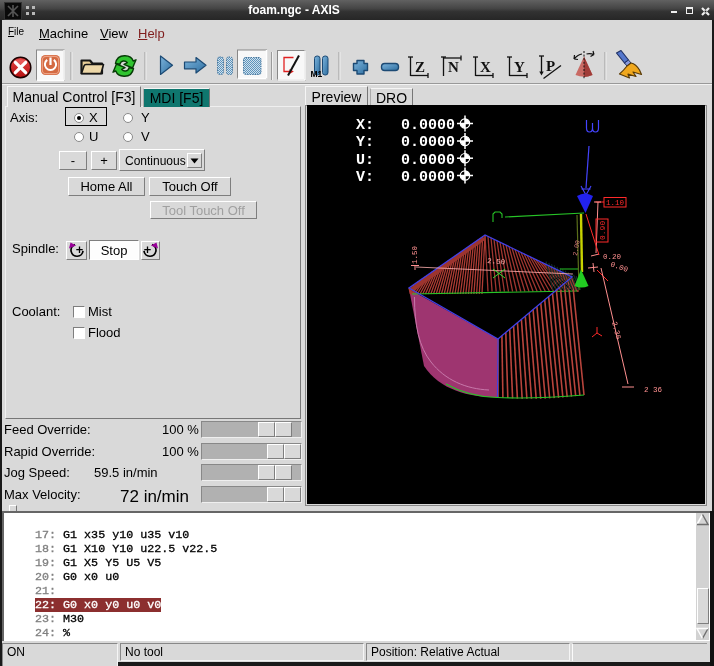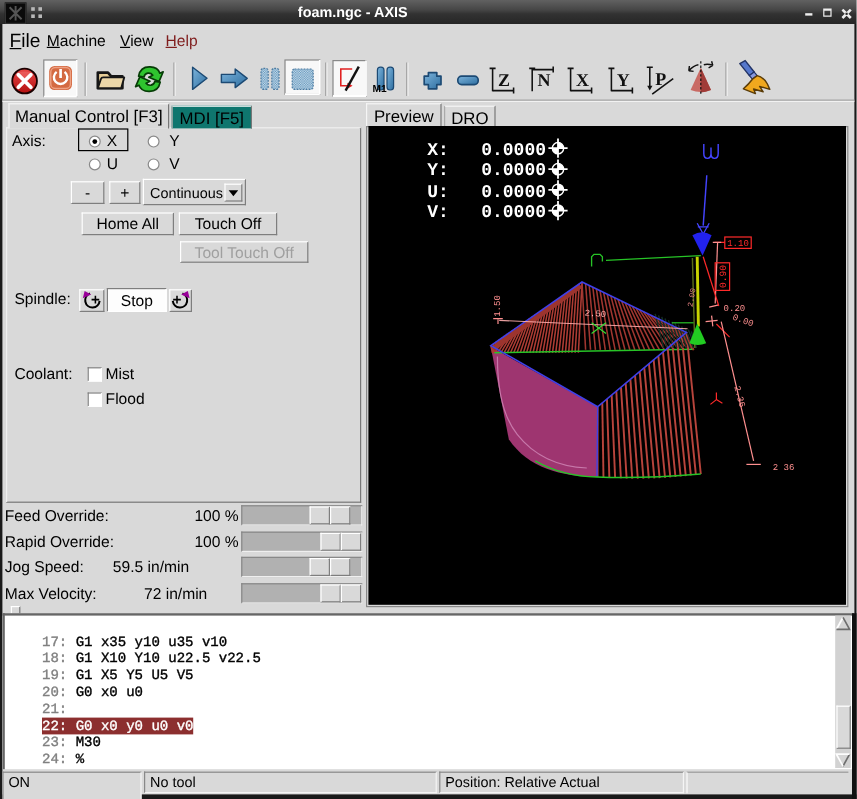--- a/index.html
+++ b/index.html
@@ -18,21 +18,21 @@
 <div style="position:absolute;left:0;top:3px;width:588px;text-align:center;font-size:12px;font-weight:bold;color:#fff;">foam.ngc - AXIS</div>
 <div style="position:absolute;left:671px;top:10.5px;width:6px;height:2.5px;background:#eee;"></div>
 <div style="position:absolute;left:686px;top:7px;width:7px;height:7px;border:1.6px solid #eee;border-top-width:2.4px;box-sizing:border-box;"></div>
 <svg width="9" height="9" style="position:absolute;left:701px;top:7px;">
       <path d="M 1 1 L 8 8 M 8 1 L 1 8" stroke="#eee" stroke-width="2.2"></path>
       <rect x="3.6" y="3.6" width="1.8" height="1.8" fill="#222"></rect>
     </svg>
 <div style="position:absolute;left:0;top:20px;width:2px;height:646px;background:#1a1a1a;"></div>
 <div style="position:absolute;left:712px;top:20px;width:2px;height:646px;background:#1a1a1a;"></div>
 <div style="position:absolute;left:0;top:662px;width:714px;height:4px;background:#1a1a1a;"></div>
-<div style="position:absolute;left:8px;top:26px;font-size:16px;color:#000;white-space:pre;"><span style="text-decoration:underline;">F</span>ile</div>
+<div style="position:absolute;left:8px;top:26px;font-size:10px;color:#000;white-space:pre;"><span style="text-decoration:underline;">F</span>ile</div>
 <div style="position:absolute;left:39px;top:26px;font-size:13px;color:#000;white-space:pre;"><span style="text-decoration:underline;">M</span>achine</div>
 <div style="position:absolute;left:100px;top:26px;font-size:13px;color:#000;white-space:pre;"><span style="text-decoration:underline;">V</span>iew</div>
 <div style="position:absolute;left:138px;top:26px;font-size:13px;color:#7f1d1d;white-space:pre;"><span style="text-decoration:underline;">H</span>elp</div>
 <svg width="714" height="40" viewBox="0 45 714 40" style="position:absolute;left:0px;top:45px">
       <defs>
 <linearGradient id="bg1" x1="0" y1="0" x2="1" y2="1">
 <stop offset="0" stop-color="#7db4dc"></stop>
           <stop offset="1" stop-color="#2d6ea0"></stop>
         </linearGradient>
 <linearGradient id="redg" x1="0" y1="0" x2="0" y2="1">
@@ -189,21 +189,21 @@
 <div style="position:absolute;left:162px;top:444px;font-size:13px;color:#000;white-space:pre;">100 %</div>
 <div style="position:absolute;left:201px;top:443px;width:101px;height:17px;background:#b1b1b1;border-top:1px solid #888;border-left:1px solid #888;border-right:1px solid #efefef;border-bottom:1px solid #efefef;box-sizing:border-box;"></div>
     <div style="position:absolute;left:267px;top:444px;width:17px;height:15px;background:#d9d9d9;border-top:1.5px solid #fff;border-left:1.5px solid #fff;border-right:1.5px solid #7e7e7e;border-bottom:1.5px solid #7e7e7e;box-sizing:border-box;"></div>
     <div style="position:absolute;left:284px;top:444px;width:17px;height:15px;background:#d9d9d9;border-top:1.5px solid #fff;border-left:1.5px solid #fff;border-right:1.5px solid #7e7e7e;border-bottom:1.5px solid #7e7e7e;box-sizing:border-box;"></div>
 <div style="position:absolute;left:4px;top:465px;font-size:13px;color:#000;white-space:pre;">Jog Speed:</div>
 <div style="position:absolute;left:94px;top:465px;font-size:13px;color:#000;white-space:pre;">59.5 in/min</div>
 <div style="position:absolute;left:201px;top:464px;width:101px;height:17px;background:#b1b1b1;border-top:1px solid #888;border-left:1px solid #888;border-right:1px solid #efefef;border-bottom:1px solid #efefef;box-sizing:border-box;"></div>
     <div style="position:absolute;left:258px;top:465px;width:17px;height:15px;background:#d9d9d9;border-top:1.5px solid #fff;border-left:1.5px solid #fff;border-right:1.5px solid #7e7e7e;border-bottom:1.5px solid #7e7e7e;box-sizing:border-box;"></div>
     <div style="position:absolute;left:275px;top:465px;width:17px;height:15px;background:#d9d9d9;border-top:1.5px solid #fff;border-left:1.5px solid #fff;border-right:1.5px solid #7e7e7e;border-bottom:1.5px solid #7e7e7e;box-sizing:border-box;"></div>
 <div style="position:absolute;left:4px;top:487px;font-size:13px;color:#000;white-space:pre;">Max Velocity:</div>
-<div style="position:absolute;left:120px;top:487px;font-size:13px;color:#000;white-space:pre;">72 in/min</div>
+<div style="position:absolute;left:120px;top:487px;font-size:17px;color:#000;white-space:pre;">72 in/min</div>
 <div style="position:absolute;left:201px;top:486px;width:101px;height:17px;background:#b1b1b1;border-top:1px solid #888;border-left:1px solid #888;border-right:1px solid #efefef;border-bottom:1px solid #efefef;box-sizing:border-box;"></div>
     <div style="position:absolute;left:267px;top:487px;width:17px;height:15px;background:#d9d9d9;border-top:1.5px solid #fff;border-left:1.5px solid #fff;border-right:1.5px solid #7e7e7e;border-bottom:1.5px solid #7e7e7e;box-sizing:border-box;"></div>
     <div style="position:absolute;left:284px;top:487px;width:17px;height:15px;background:#d9d9d9;border-top:1.5px solid #fff;border-left:1.5px solid #fff;border-right:1.5px solid #7e7e7e;border-bottom:1.5px solid #7e7e7e;box-sizing:border-box;"></div>
 <div style="position:absolute;left:305px;top:86px;width:63px;height:20px;background:#d9d9d9;border-top:1.5px solid #f5f5f5;border-left:1.5px solid #f5f5f5;border-right:1.5px solid #777;box-sizing:border-box;display:flex;align-items:center;justify-content:center;font-size:14px;">Preview</div>
 <div style="position:absolute;left:370px;top:88px;width:43px;height:18px;background:#d9d9d9;border-top:1.5px solid #f5f5f5;border-left:1px solid #aaa;border-right:1.5px solid #777;box-sizing:border-box;display:flex;align-items:center;justify-content:center;font-size:14px;">DRO</div>
 <div style="position:absolute;left:305px;top:105px;width:402px;height:401px;background:#d9d9d9;border:1px solid #888;box-sizing:border-box;"></div>
 <div style="position:absolute;left:307px;top:105px;width:398px;height:399px;background:#000;"></div>
 <div class="mono" style="position:absolute;left:356px;top:117.0px;font-size:15px;font-weight:bold;color:#fff;white-space:pre;">X:   0.0000</div>
 <div class="mono" style="position:absolute;left:356px;top:134.3px;font-size:15px;font-weight:bold;color:#fff;white-space:pre;">Y:   0.0000</div>
 <div class="mono" style="position:absolute;left:356px;top:151.6px;font-size:15px;font-weight:bold;color:#fff;white-space:pre;">U:   0.0000</div>

